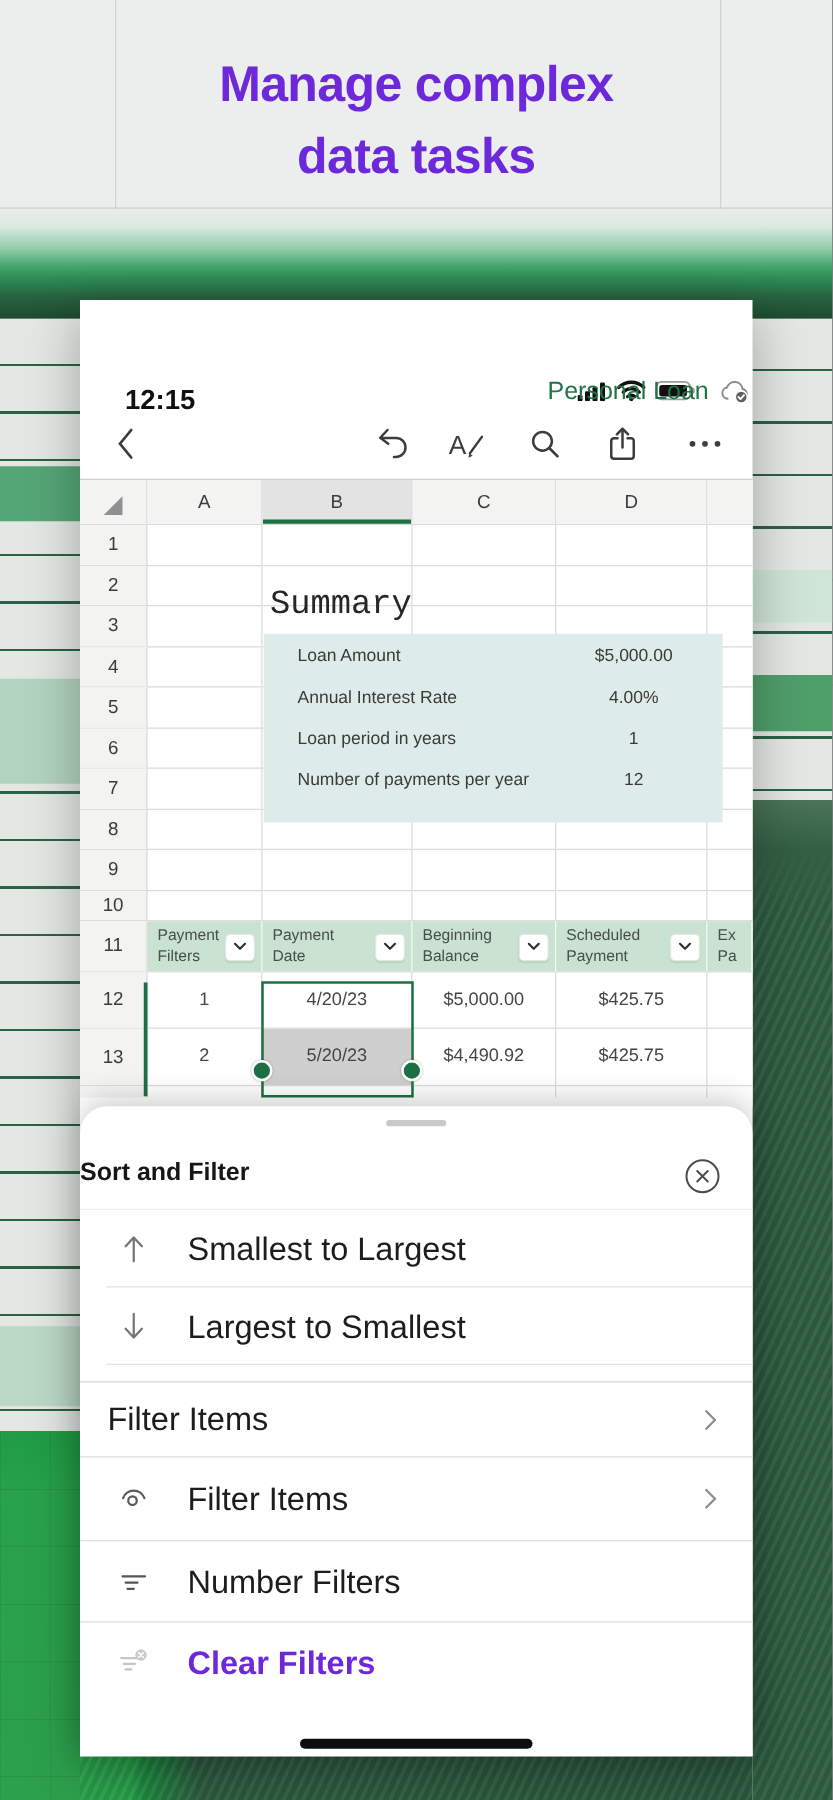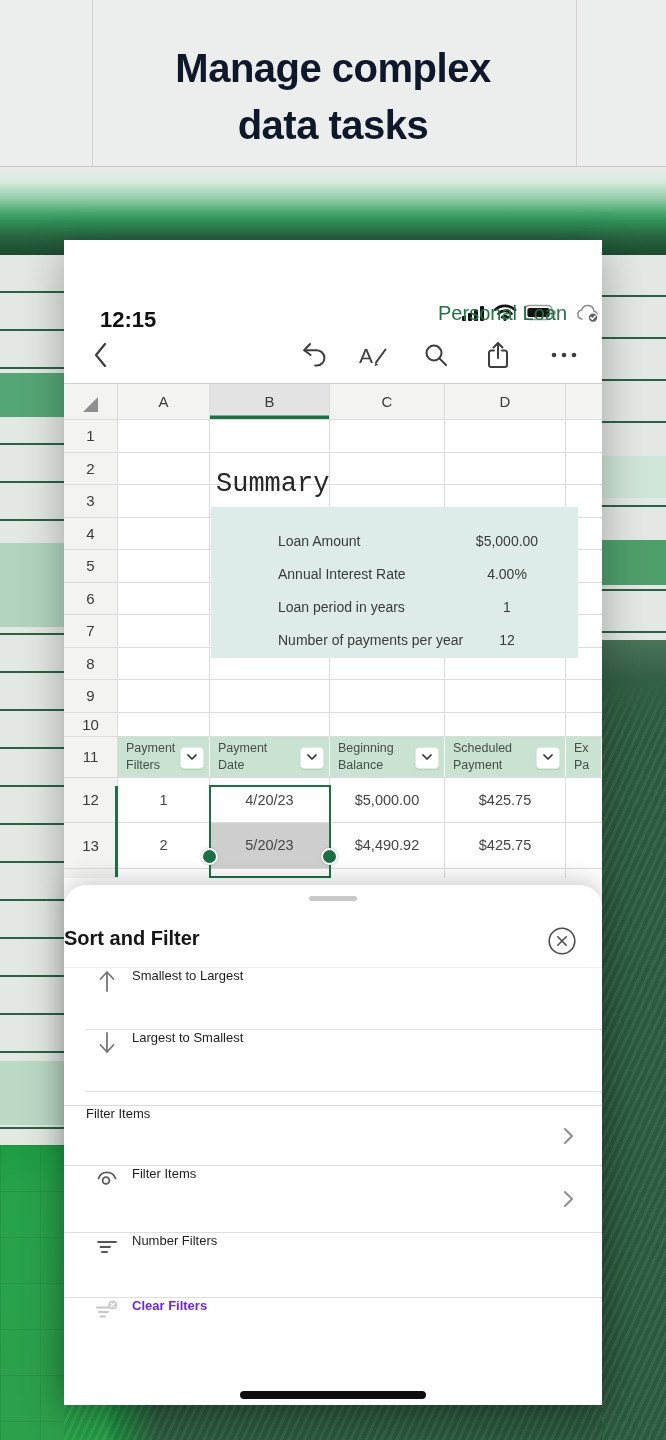--- a/index.html
+++ b/index.html
@@ -31,21 +31,21 @@
   .bg-right-bottom .tex{position:absolute;inset:0;
     background-image:linear-gradient(180deg,#4b7459 0,#335f44 40px,rgba(0,0,0,0) 90px),
       repeating-linear-gradient(115deg,rgba(255,255,255,0.05) 0 3px,rgba(0,0,0,0.05) 3px 7px);}
   .bg-under-phone{position:absolute;left:64px;top:1405px;width:538px;height:35px;
     background:linear-gradient(90deg,#28a24a 0,#28a24a 42px,#1d8f40 50px,#2e5d40 95px,#2b5a3e 100%);}
   .bg-under-phone .tex{position:absolute;inset:0;
     background-image:repeating-linear-gradient(115deg,rgba(255,255,255,0.05) 0 3px,rgba(0,0,0,0.05) 3px 7px);}
 
   
   .hero{position:absolute;left:0;top:40px;width:666px;text-align:center;
-        font-size:40px;line-height:57px;font-weight:700;letter-spacing:-0.5px;color:#0f172a;}
+        font-size:40px;line-height:57px;font-weight:700;letter-spacing:-0.5px;color:#6d28d9;}
 
   
   .phone{position:absolute;left:64px;top:240px;width:538px;height:1165px;background:#ffffff;
          box-shadow:0 12px 40px rgba(0,0,0,0.30);}
 
   .status{position:absolute;left:0;top:0;width:538px;height:58px;margin-top:44px;}
   .status .time{position:absolute;left:36px;top:23px;font-size:22px;font-weight:700;color:#101010;}
   .status .sicons{position:absolute;right:44px;top:20px;display:flex;align-items:center;gap:7px;}
 
   .doc-title{position:absolute;left:0;top:58px;width:538px;height:30px;
@@ -68,39 +68,39 @@
   .tri{width:0;height:0;border-left:15px solid transparent;border-bottom:15px solid #8f8f8f;margin-top:6px;}
   .ghdr{background:#c9e2d1;border-right:1px solid rgba(255,255,255,0.85);
         justify-content:flex-start;position:relative;padding-left:8px;}
   .ghdr .lbl{font-size:12.5px;line-height:1.3;color:#46504a;}
   .ghdr .dd{position:absolute;right:5px;top:50%;margin-top:-10px;width:22px;height:20px;background:#fff;
             border:1px solid #e2e8e3;border-radius:4px;display:flex;align-items:center;justify-content:center;
             box-shadow:0 1px 1px rgba(0,0,0,0.08);}
   .graycell{background:#cfcfcf;}
   .sum-box{position:absolute;left:147px;top:123px;width:367px;height:151px;background:#ddece8;z-index:2;
            padding-top:9px;box-sizing:border-box;}
-  .sum-row{height:33px;display:flex;align-items:flex-end;position:relative;padding-left:40px;}
+  .sum-row{height:33px;display:flex;align-items:flex-start;position:relative;}
   .sum-row .sl{padding-left:27px;font-size:14px;color:#3a3a3a;}
   .sum-row .sv{position:absolute;right:11px;width:120px;text-align:center;font-size:14px;color:#3a3a3a;}
   .summary-title{position:absolute;left:152px;top:75px;z-index:2;font-family:Liberation Mono, monospace;
                  font-size:27px;color:#262626;margin-top:10px;}
   .sel-box{position:absolute;left:145px;top:401px;width:122px;height:93px;border:2.5px solid #1d7044;
            box-sizing:border-box;z-index:3;}
   .sel-handle{position:absolute;width:13px;height:13px;border-radius:50%;background:#1d7044;
               border:2.5px solid #fff;box-sizing:content-box;z-index:4;box-shadow:0 0 2px rgba(0,0,0,0.3);}
   .rh-selbar{position:absolute;left:51px;top:402px;width:3px;height:91px;background:#1d7044;z-index:3;}
 
   
   .bottom-sheet{position:absolute;left:0;top:645px;width:538px;height:520px;background:#fff;
                 border-radius:22px 22px 0 0;box-shadow:0 -6px 22px rgba(0,0,0,0.18);z-index:5;}
   .grab{position:absolute;left:50%;top:11px;margin-left:-24px;width:48px;height:5px;border-radius:3px;background:#c9c9c9;}
   .bs-title{position:absolute;left:0;top:42px;width:538px;text-align:left;font-size:20px;font-weight:700;color:#161616;}
   .bs-close{position:absolute;right:25px;top:41px;width:30px;height:30px;display:flex;align-items:center;justify-content:center;}
   .bs-list{position:absolute;left:0;top:82px;width:538px;border-top:1px solid #efefef;}
-  .bs-row{position:relative;display:flex;font-size:13px;color:#1d1d1d;}
+  .bs-row{position:relative;display:flex;align-items:center;font-size:26px;color:#1d1d1d;gap:18px;}
   .bs-row .ic{width:26px;height:26px;margin-left:30px;flex:none;display:flex;align-items:center;justify-content:center;}
   .bs-row .bl{margin-left:12px;}
   .bs-row .chev{position:absolute;right:22px;top:50%;margin-top:-12px;}
   .div-inset{position:absolute;left:21px;right:0;bottom:0;height:1px;background:#e4e4e4;}
   .div-full{border-bottom:1px solid #dedede;}
   .bs-spacer{height:13px;border-bottom:1px solid #d9d9d9;}
   .bs-row.plain .bl{margin-left:22px;}
   .bs-row.disabled{color:#6d28d9;font-weight:bold;}
   .home-ind{position:absolute;left:50%;bottom:6px;margin-left:-93px;width:186px;height:8px;border-radius:4px;background:#0d0d0d;}
   svg{display:block;}

